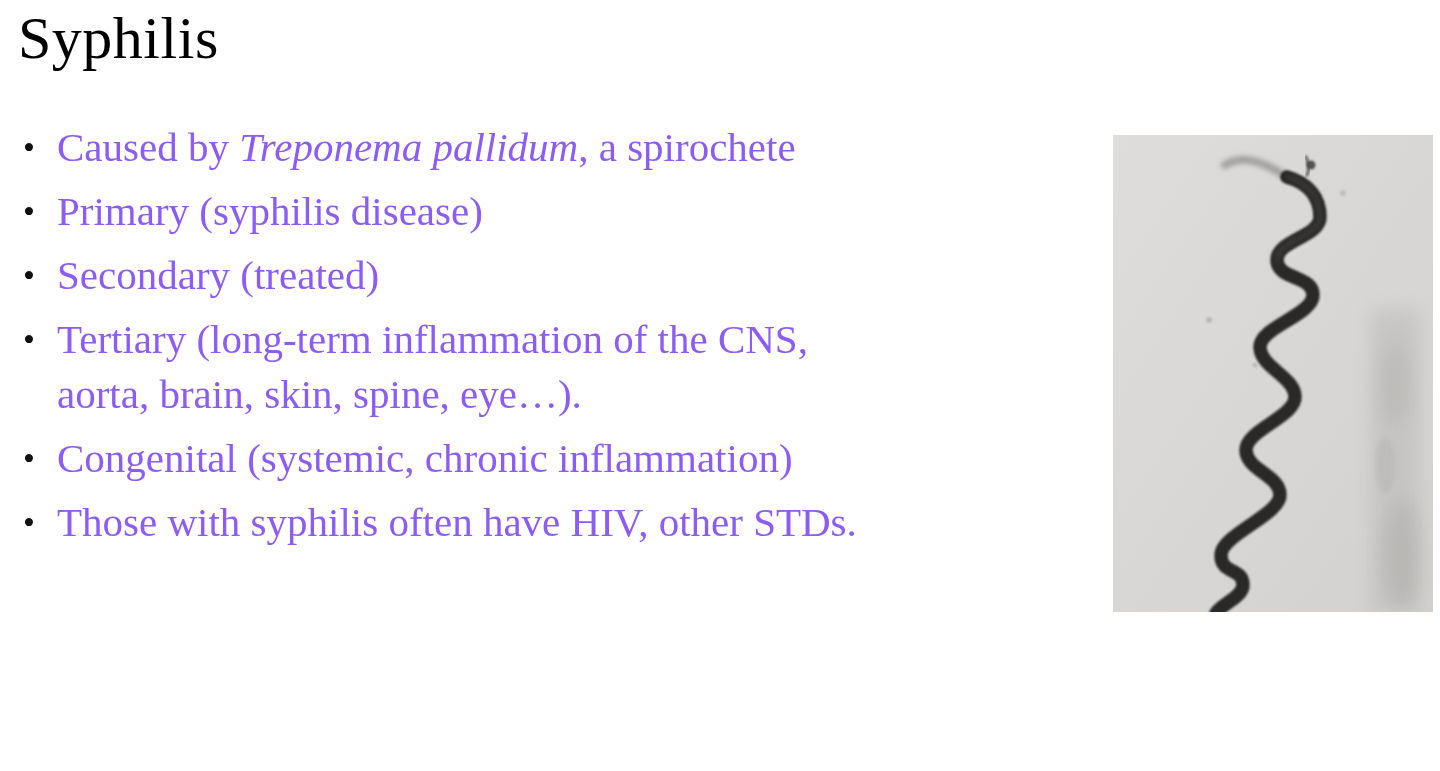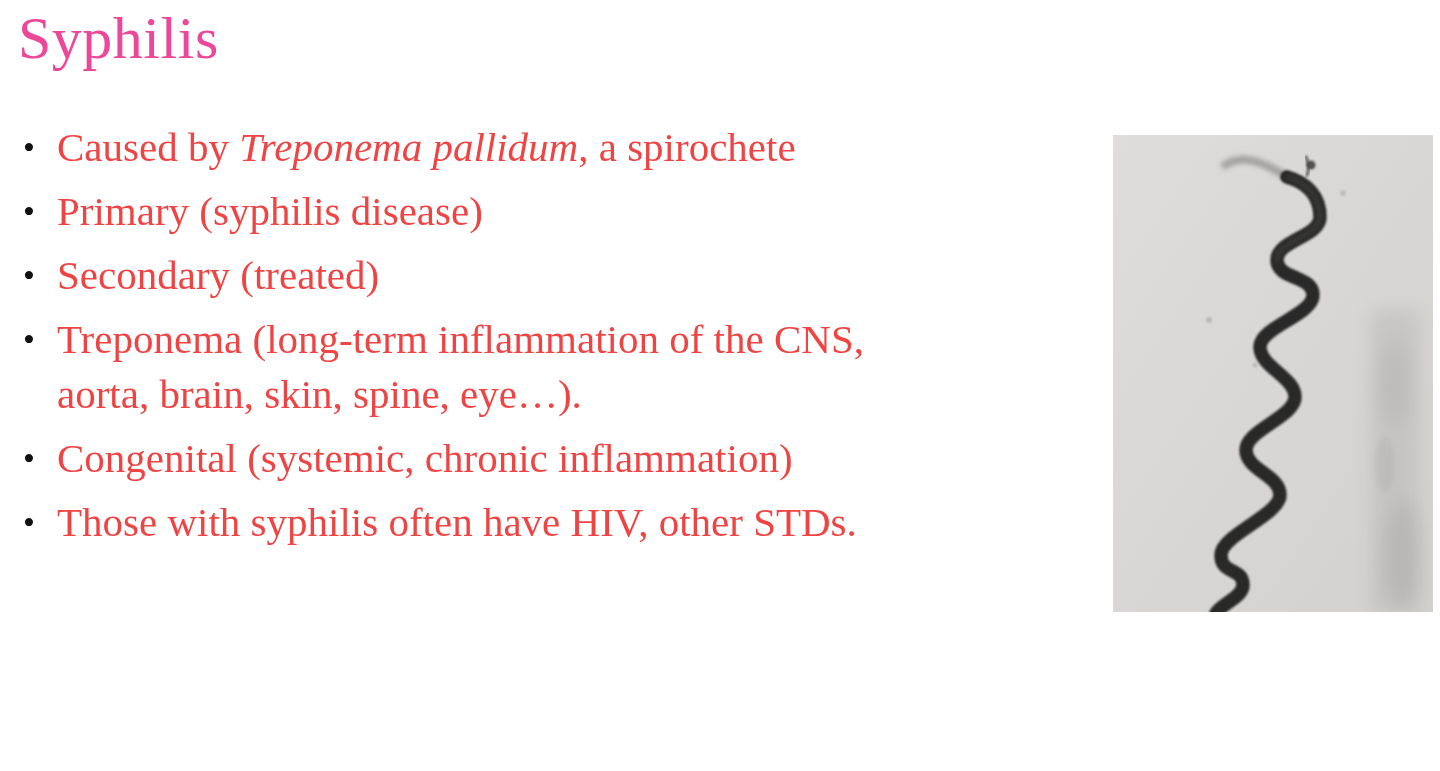--- a/index.html
+++ b/index.html
@@ -17,21 +17,21 @@
     background: #ffffff;
   }
   .title {
     position: absolute;
     left: 18px;
     top: 4px;
     font-size: 60px;
     line-height: 1.15;
     font-weight: 400;
     letter-spacing: 0.5px;
-    color: #ec4899;
+    color: #000000;
     white-space: nowrap;
   }
   .bullet-list {
     position: absolute;
     left: 20px;
     top: 120px;
     width: 1085px;
   }
   .li {
     display: grid;
@@ -41,21 +41,21 @@
   .li:last-child { margin-bottom: 0; }
   .dot {
     font-size: 34px;
     line-height: 55px;
     color: #111111;
     padding-left: 3px;
   }
   .txt {
     font-size: 41px;
     line-height: 55px;
-    color: #ef4444;
+    color: #8b5cf6;
   }
   .tline { white-space: nowrap; }
   .it { font-style: italic; }
   .spellcheck {
     border-bottom: 4px dotted #a8883c;
   }
   .photo {
     position: absolute;
     left: 1113px;
     top: 135px;
@@ -90,21 +90,21 @@
     <div class="li">
       <span class="dot">•</span>
       <div class="txt">
         <div class="tline">Secondary (treated)</div>
       </div>
     </div>
 
     <div class="li">
       <span class="dot">•</span>
       <div class="txt">
-        <div class="tline">Treponema (long-term inflammation of the CNS,</div>
+        <div class="tline">Tertiary (long-term inflammation of the CNS,</div>
         <div class="tline">aorta, brain, skin, spine, eye…).</div>
       </div>
     </div>
 
     <div class="li">
       <span class="dot">•</span>
       <div class="txt">
         <div class="tline">Congenital (systemic, chronic inflammation)</div>
       </div>
     </div>

